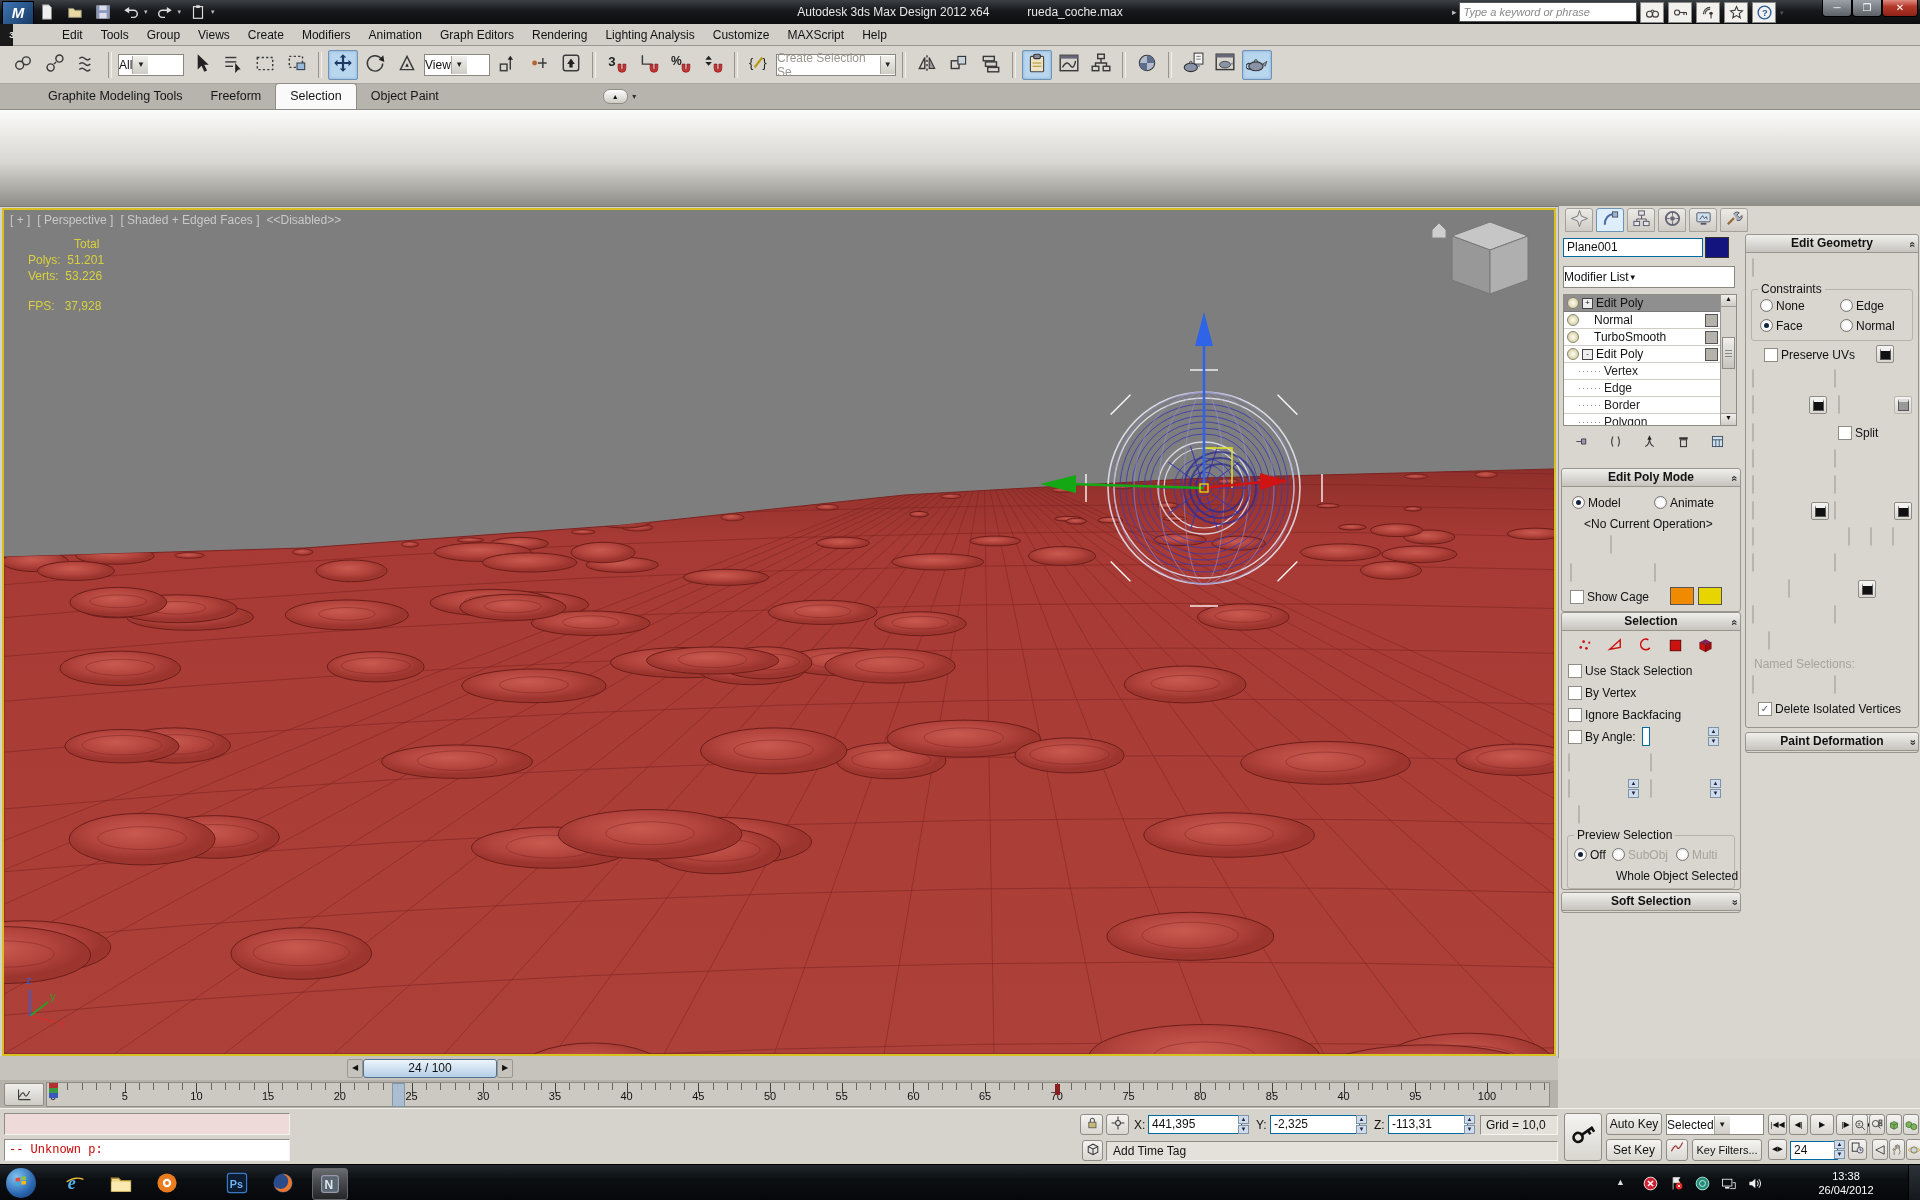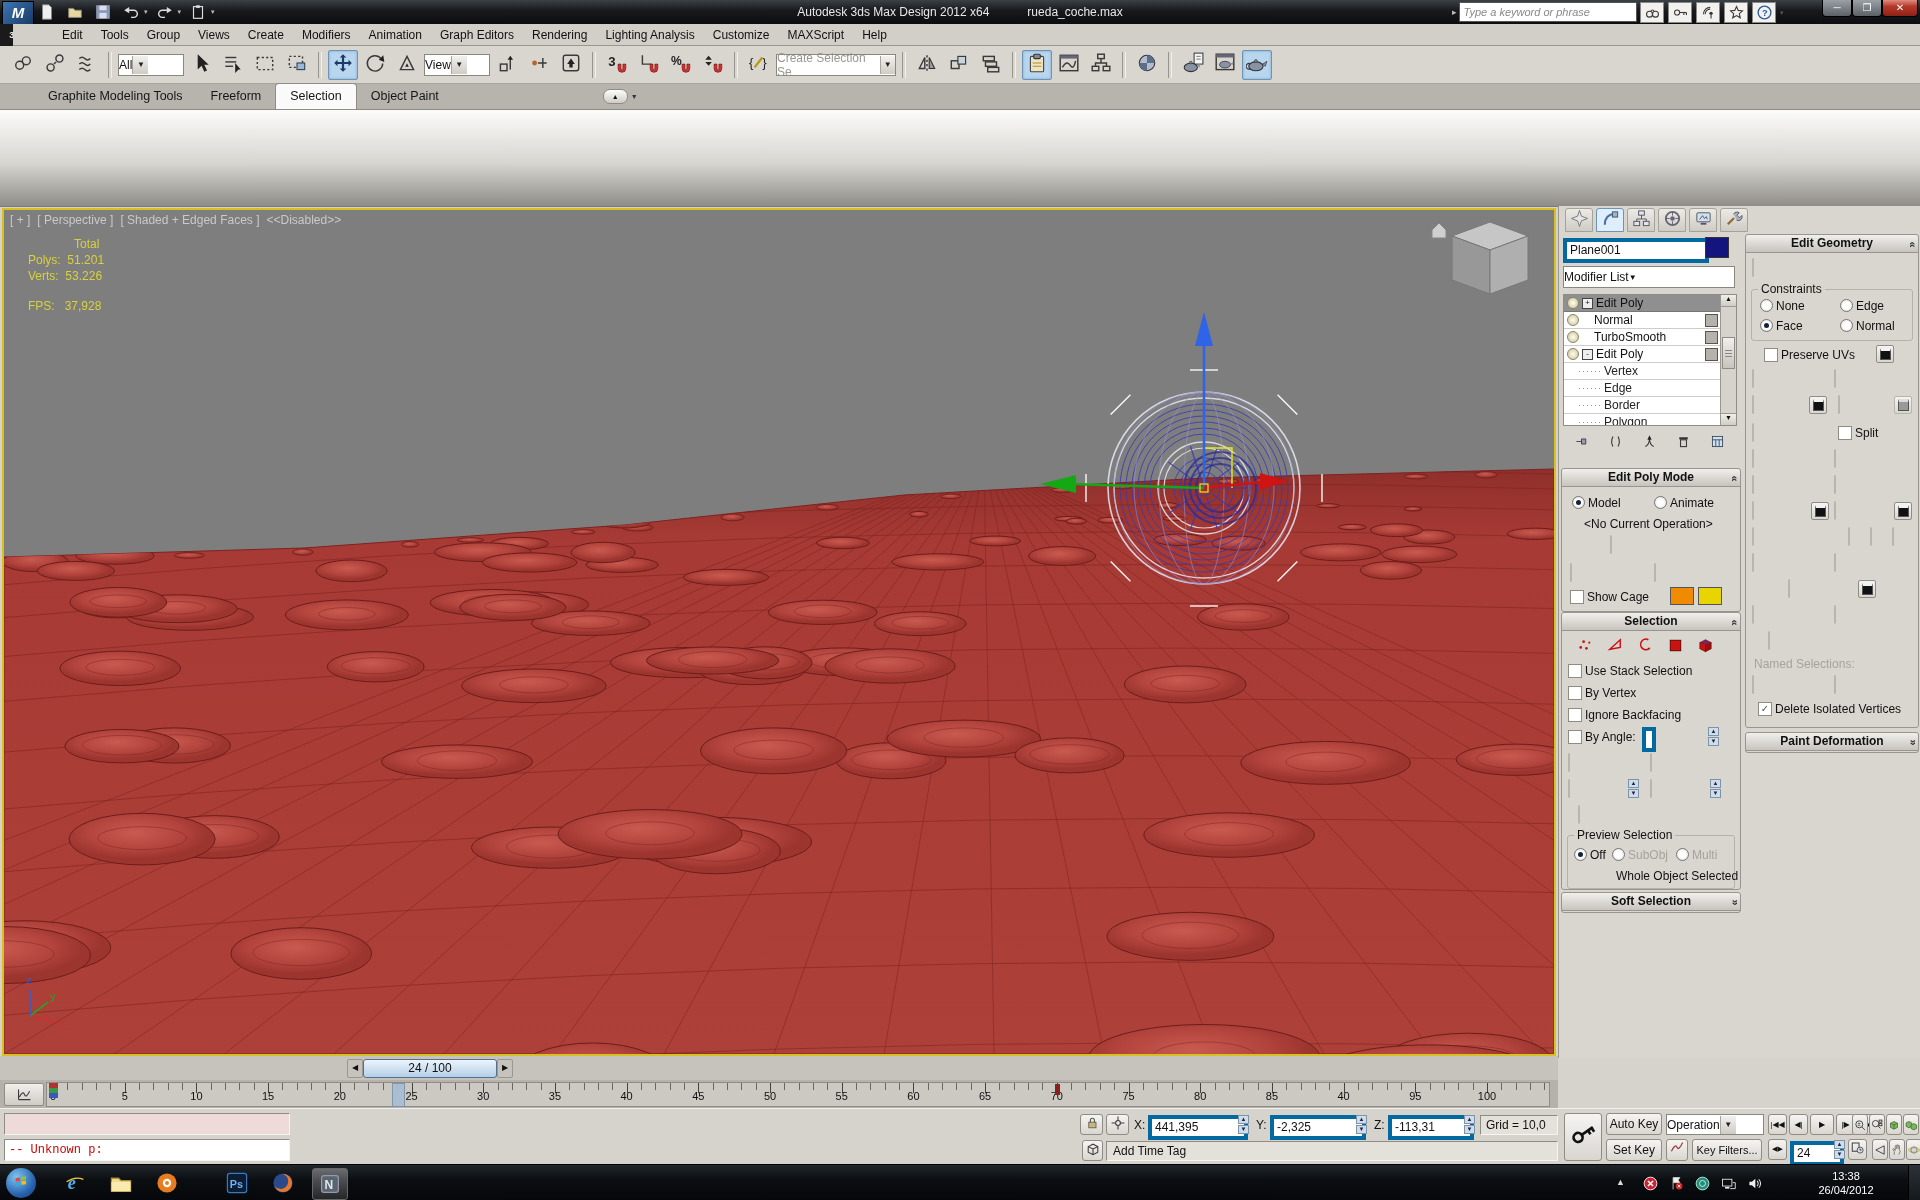--- a/index.html
+++ b/index.html
@@ -56,21 +56,21 @@
   .radio{position:absolute;width:11px;height:11px;border-radius:50%;background:radial-gradient(#fff 40%,#d8d5cf);border:1px solid #777}
   .radio.sel::after{content:"";display:block;width:5px;height:5px;border-radius:50%;background:#10223e;margin:3px}
   .grp{position:absolute;border:1px solid #b5b2ab;border-radius:3px}
   .glabel{position:absolute;top:-8px;left:6px;background:#d9d6d0;padding:0 3px;font-size:12px}
   .sbox{position:absolute;width:16px;height:16px;background:linear-gradient(#f5f4f2,#d9d6d0);border:1px solid #8f8c85;border-radius:2px;display:flex;align-items:center;justify-content:center}
   .sbox .w{width:9px;height:8px;background:#111;border-top:3px solid #f2f2f2;border-left:1px solid #555;border-right:1px solid #555;border-bottom:1px solid #555}
   .sbox.dis{border-color:#b8b5ae}
   .sbox.dis .w{background:#999;border-top-color:#ddd}
   .spin{position:absolute;width:11px;height:19px;display:flex;flex-direction:column;gap:1px}
   .spin i{flex:1;background:#cfdceb;border:1px solid #7d93a8;font-size:6px;line-height:7px;text-align:center;color:#224;font-style:normal}
-  .field{position:absolute;background:#fff;border:4px solid #0369a1;font-size:12px;padding:1px 3px;height:15px;box-sizing:content-box}
+  .field{position:absolute;background:#fff;border:1px solid #0369a1;font-size:12px;padding:1px 3px;height:15px;box-sizing:content-box}
   .sunken{position:absolute;background:#e4e1db;border:1px solid;border-color:#8f8c85 #f6f4f0 #f6f4f0 #8f8c85;box-sizing:border-box}
   
   #stackbox{position:absolute;background:#fff;border:1px solid #8f8c85;overflow:hidden}
   .stkrow{height:16px;display:flex;align-items:center;font-size:12px;border-bottom:1px solid #cfccc5;padding-left:3px;position:relative}
   .stkrow.sel{background:#8f8f8f;border-bottom-color:#777}
   .stkrow .bulb{width:10px;height:10px;border-radius:50%;background:radial-gradient(#fffdf0,#cac293);border:1px solid #8a8668;margin-right:3px}
   .stkrow .exp{width:9px;height:9px;border:1px solid #444;background:#eee;font-size:8px;line-height:8px;text-align:center;margin-right:3px}
   .stkrow .swx{position:absolute;right:18px;width:11px;height:11px;background:#b5b2ab;border:1px solid #555}
   .stkchild{padding-left:14px;color:#222}
   .tree{color:#888;font-size:9px;letter-spacing:1px;margin-right:2px}
@@ -1115,21 +1115,21 @@
           <g transform="rotate(-35 10 10)">
             <circle cx="6" cy="10" r="3" fill="none" stroke="#111" stroke-width="1.8"></circle>
             <line x1="9" y1="10" x2="18" y2="10" stroke="#111" stroke-width="1.8"></line>
             <line x1="14" y1="10" x2="14" y2="13" stroke="#111" stroke-width="1.8"></line>
             <line x1="17" y1="10" x2="17" y2="13" stroke="#111" stroke-width="1.8"></line>
           </g>
         </svg></span></div>
   <div class="btn" style="left:1606px;top:4px;width:56px;height:22px;line-height:21px">Auto Key</div>
   <div class="btn" style="left:1606px;top:30px;width:56px;height:22px;line-height:21px">Set Key</div>
   <div class="tcombo abs" style="left:1666px;top:5px;width:96px;height:19px">
-    <span>Operation</span>
+    <span>Selected</span>
       <span class="arr">▼</span>
   </div>
   <div class="btn" style="left:1666px;top:30px;width:22px;height:22px"><span id="g-tan"><svg width="16" height="16" viewBox="0 0 20 20">
           <path d="M3,14 q5,-10 7,-5 t7,-6" fill="none" stroke="#933" stroke-width="1.4"></path>
         </svg></span></div>
   <div class="btn" style="left:1692px;top:30px;width:70px;height:22px;line-height:21px;font-size:11px">Key Filters...</div>
   <div id="pbrow1" class="abs" style="left:1768px;top:5px;display:flex;gap:2px">
       <div class="btn" style="position: relative; width: 19px; height: 21px; font-size: 8px; line-height: 20px;">|◀◀</div>
       <div class="btn" style="position: relative; width: 19px; height: 21px; font-size: 8px; line-height: 20px;">◀|</div>
       <div class="btn" style="position: relative; width: 24px; height: 21px; font-size: 8px; line-height: 20px;">▶</div>

